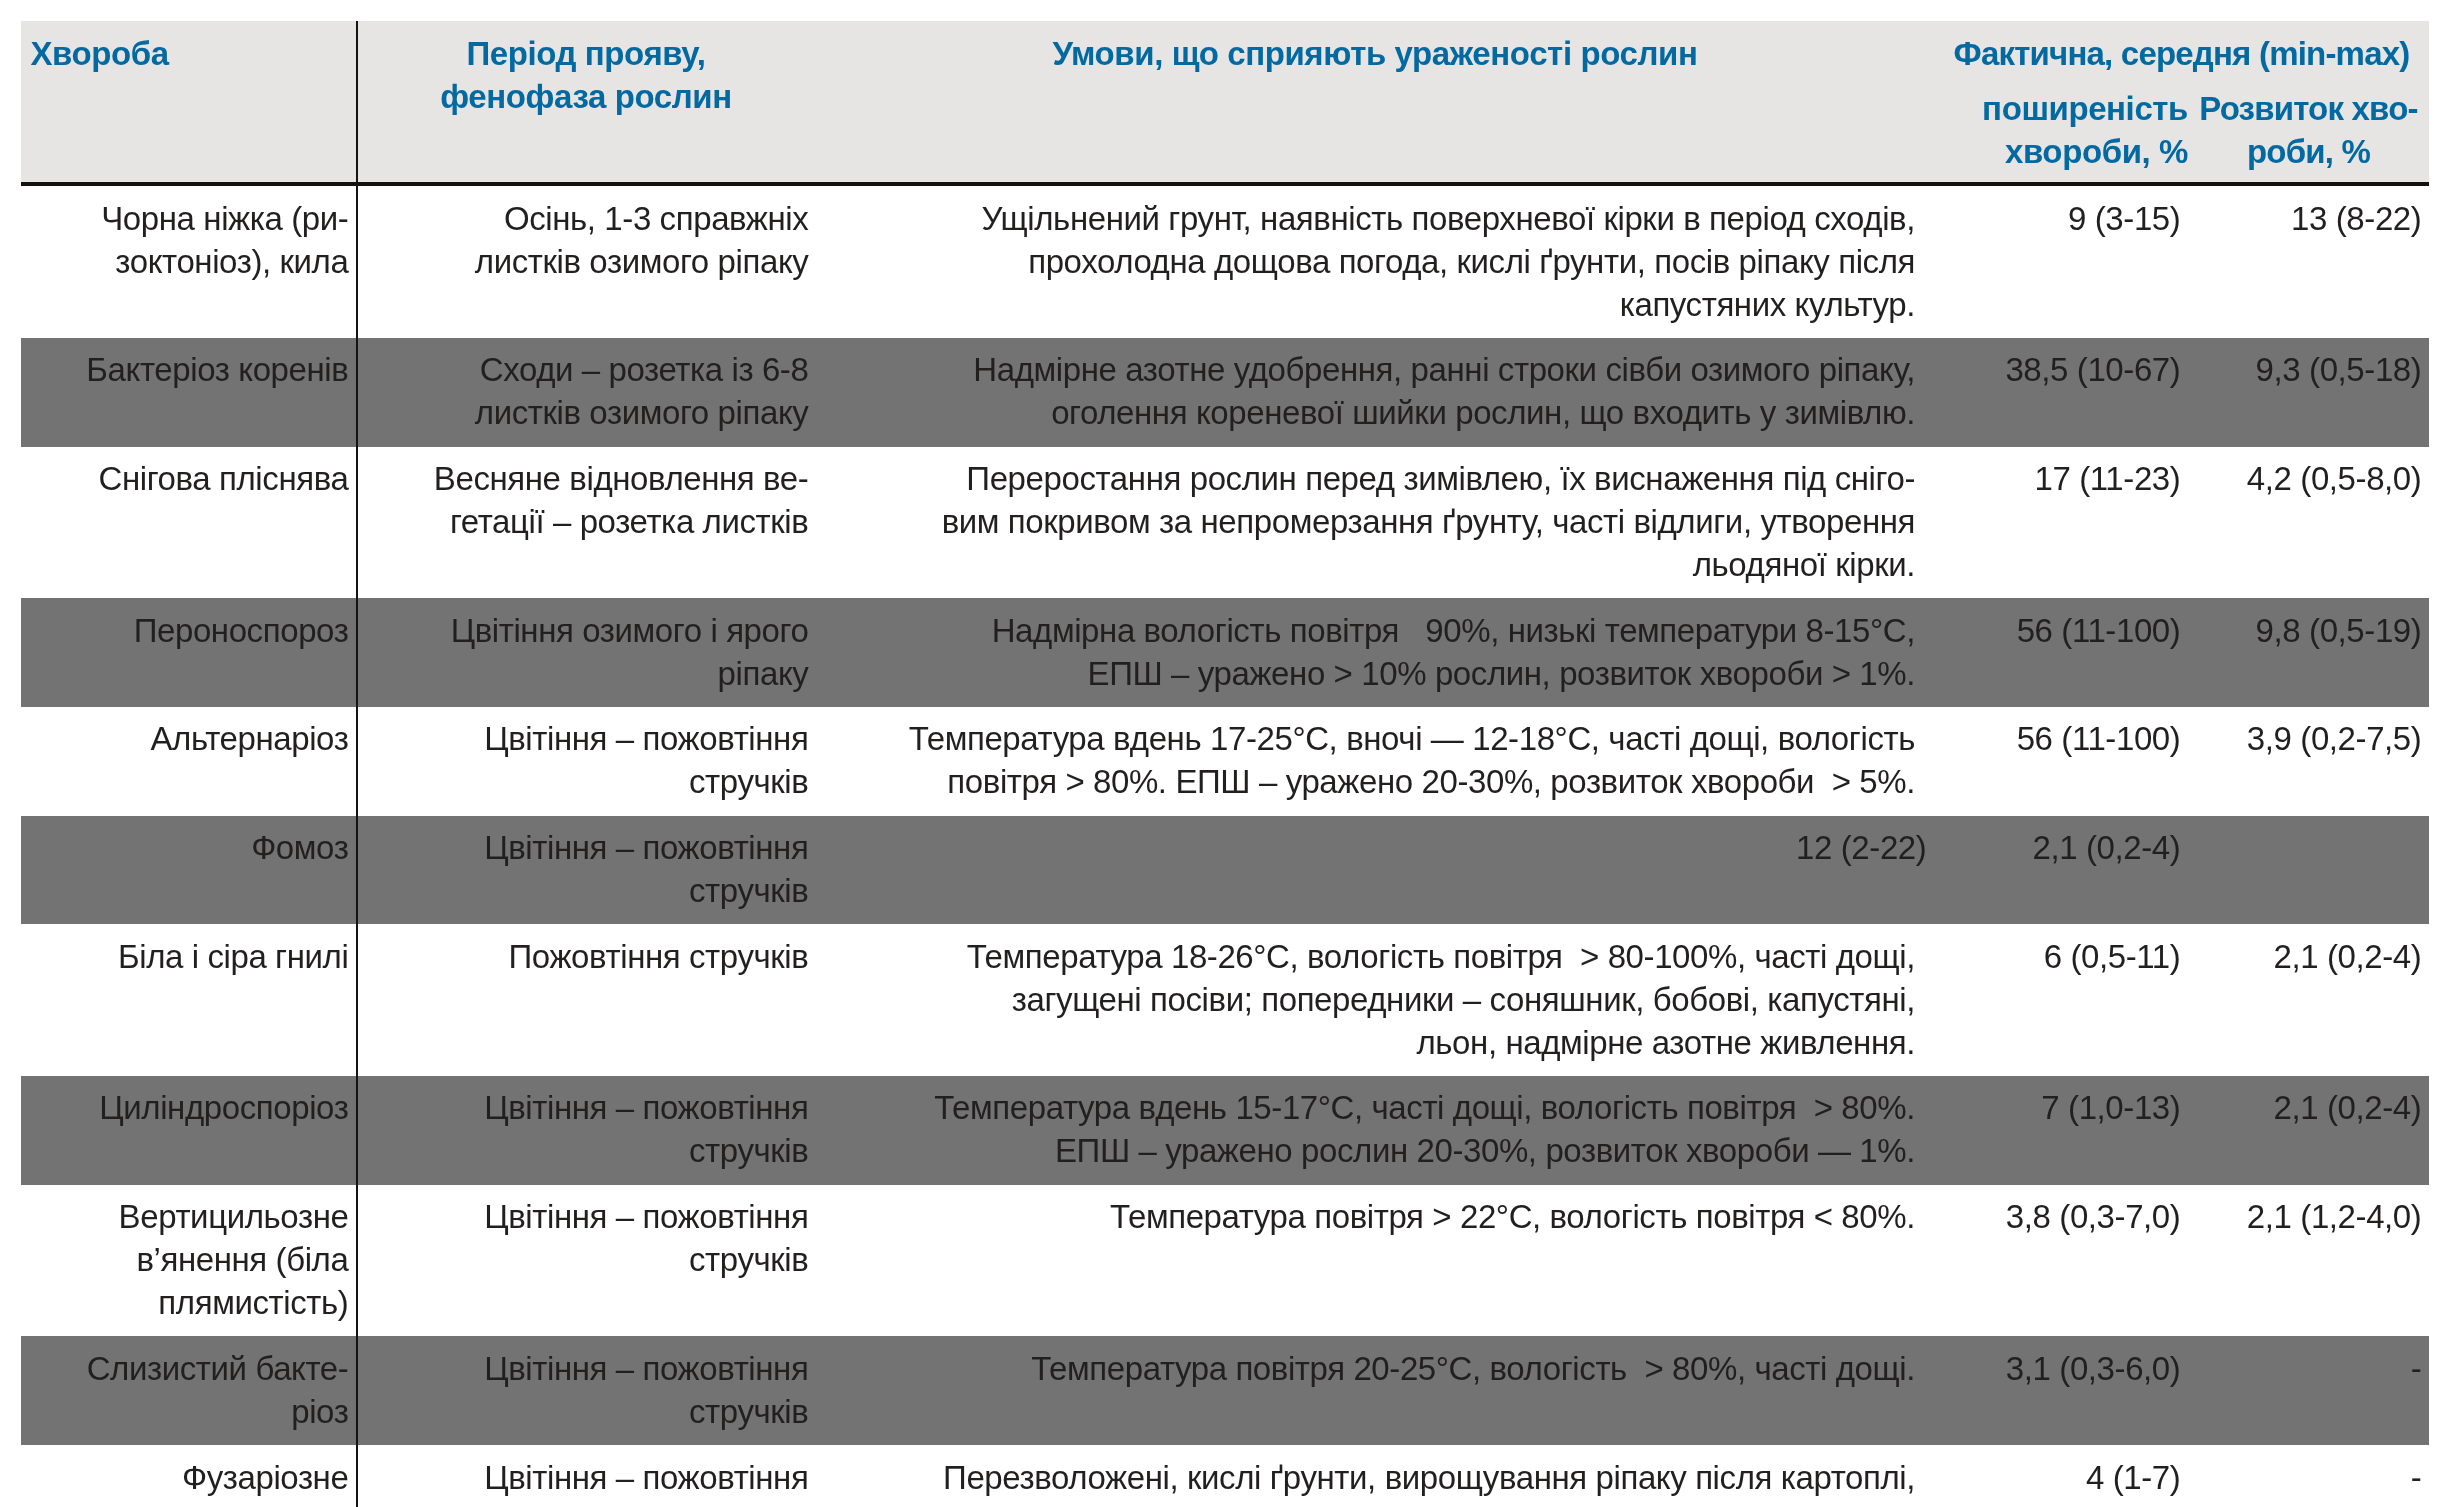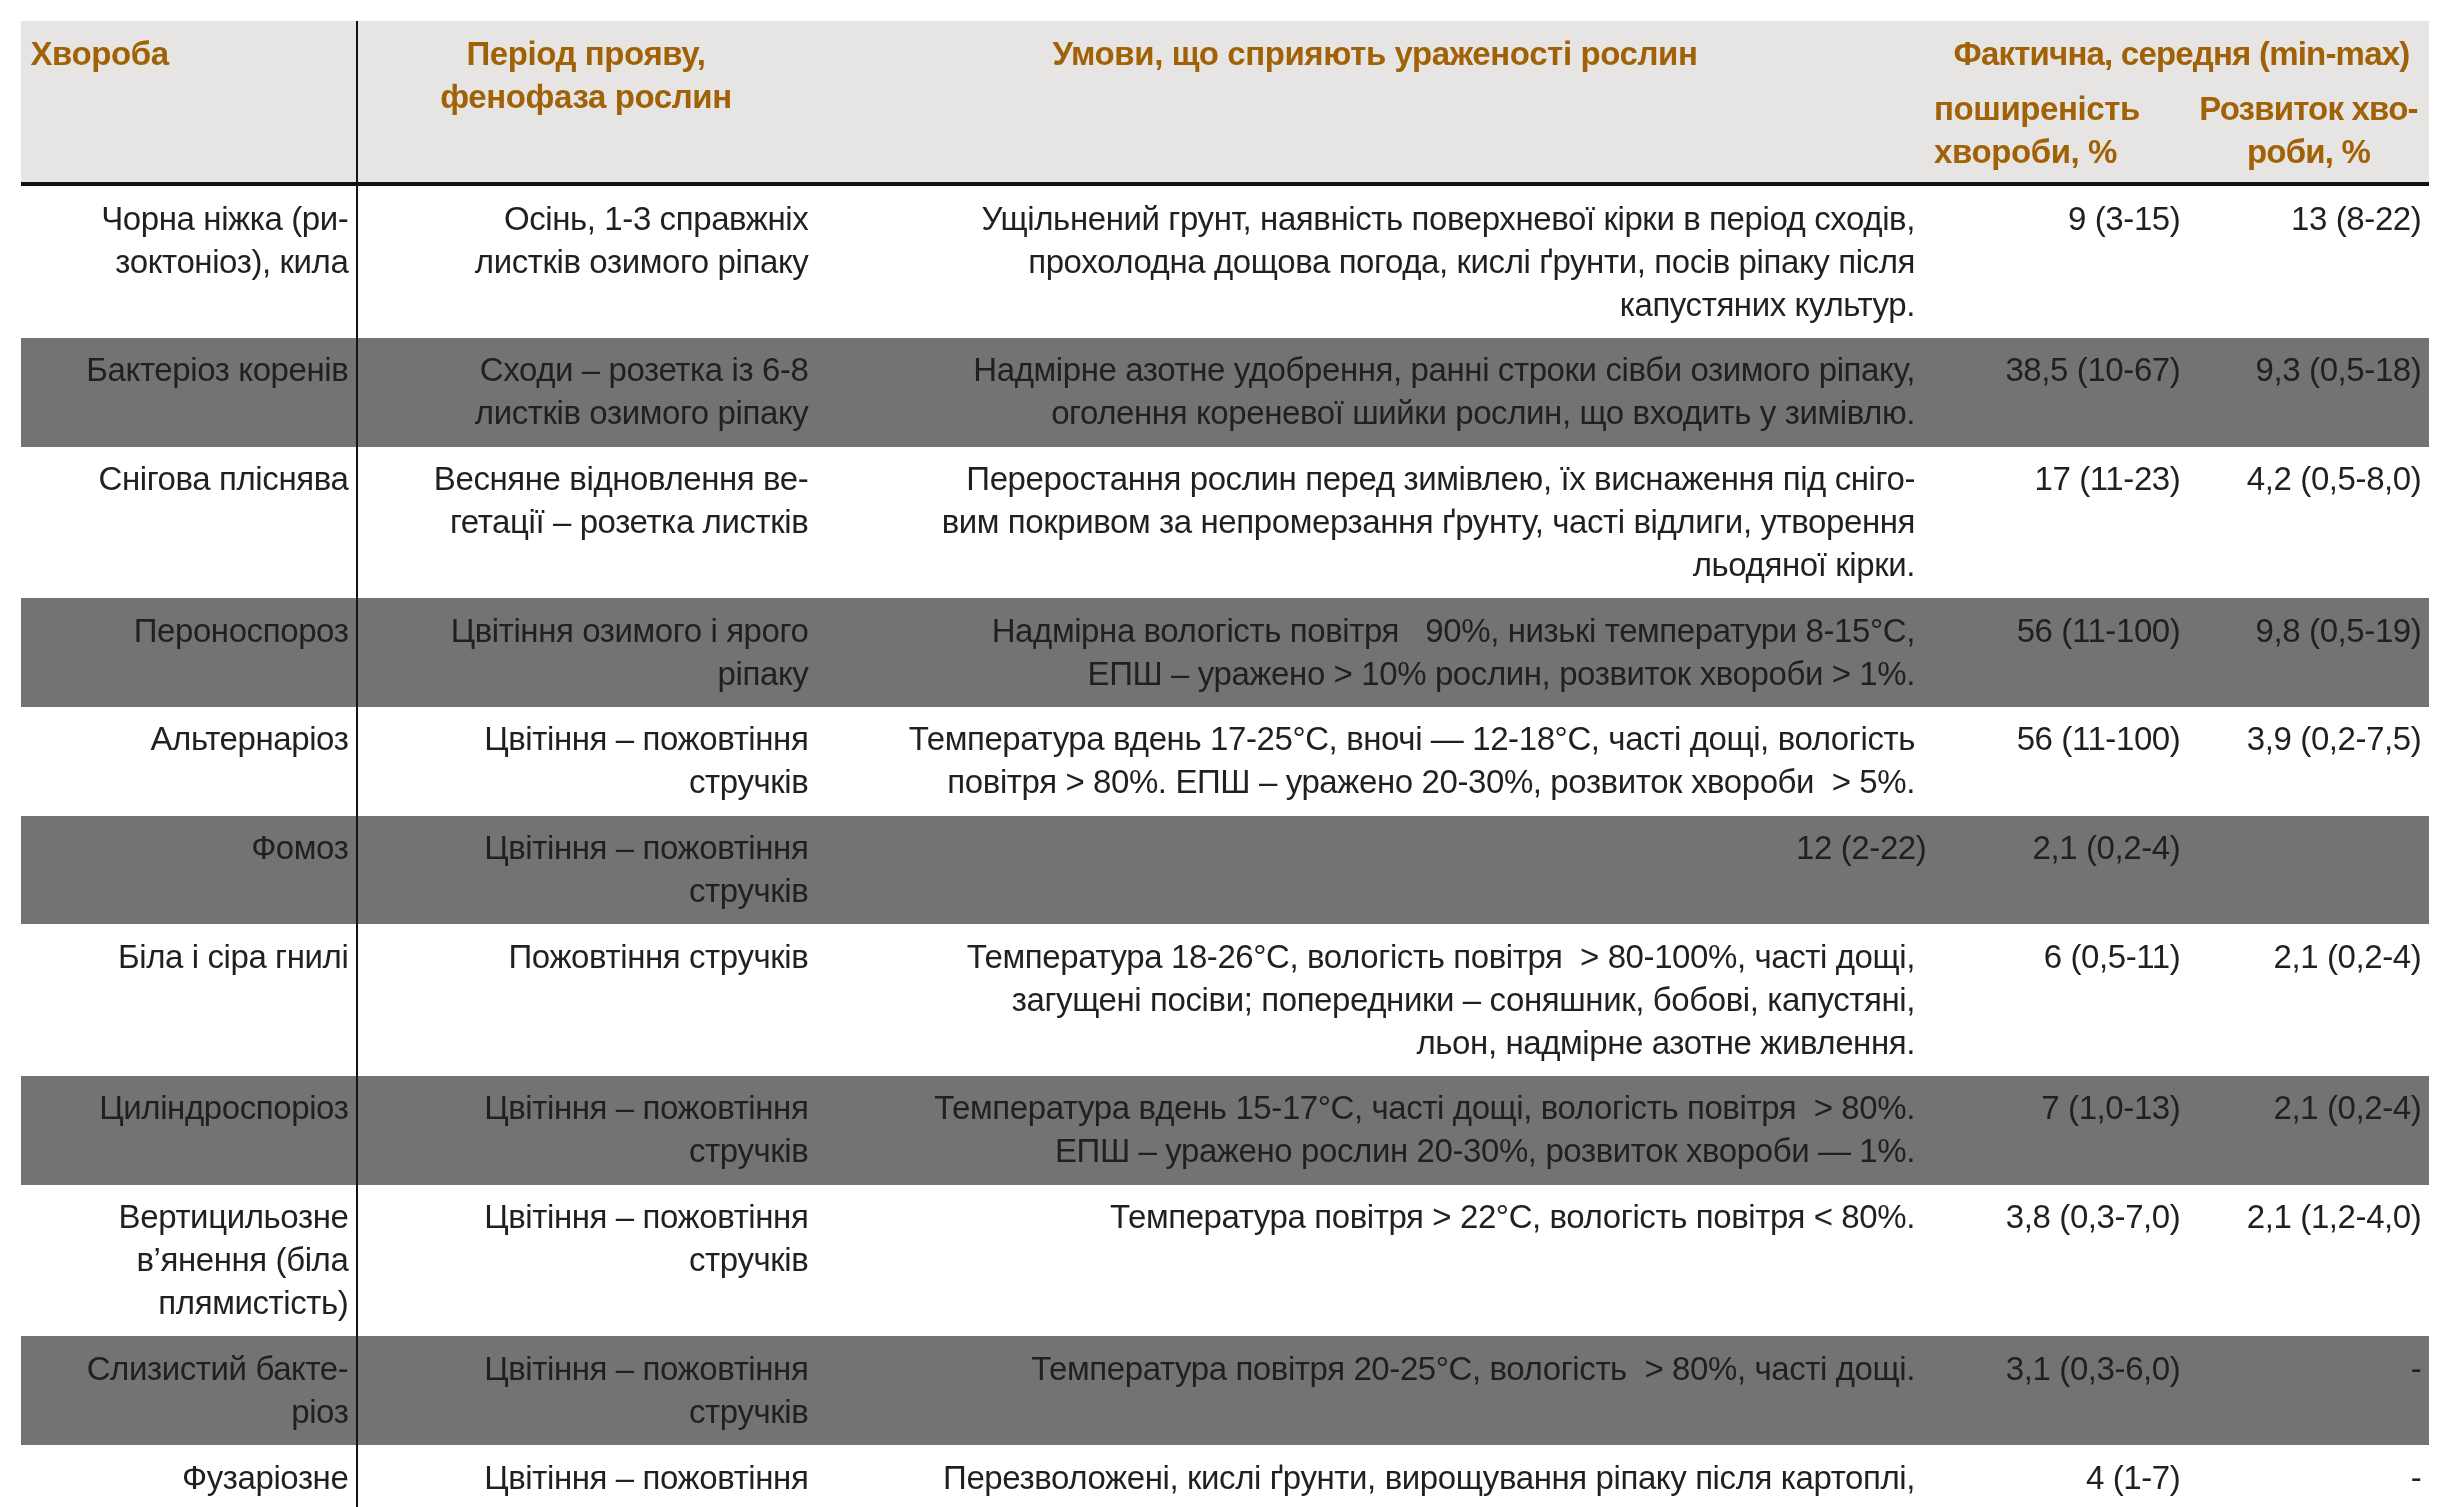--- a/index.html
+++ b/index.html
@@ -35,28 +35,28 @@
     grid-template-columns: 335px 460px 1118px 254px 241px;
     grid-auto-rows: min-content;
     row-gap: 11.4px;
     background: #e6e5e3;
     border-bottom: 4.7px solid #121010;
     box-sizing: border-box;
     min-height: 162px;
     padding-top: 11.4px;
     padding-bottom: 9.5px;
     font-weight: bold;
-    color: #a16207;
+    color: #0369a1;
   }
   .th { white-space: pre-wrap; }
   .th-disease     { grid-column: 1; grid-row: 1 / span 2; padding-left: 9.5px; }
   .th-period      { grid-column: 2; grid-row: 1 / span 2; text-align: center; }
   .th-conditions  { grid-column: 3; grid-row: 1 / span 2; text-align: center; }
   .th-group       { grid-column: 4 / span 2; grid-row: 1; text-align: center; letter-spacing: -0.8px; }
-  .th-prevalence  { grid-column: 4; grid-row: 2; text-align: left; }
+  .th-prevalence  { grid-column: 4; grid-row: 2; text-align: right; }
   .th-development { grid-column: 5; grid-row: 2; text-align: center; letter-spacing: -0.8px; }
   .row {
     display: grid;
     grid-template-columns: 335px 460px 1118px 254px 241px;
     text-align: right;
   }
   .row--shaded { background: #737373; }
   .td {
     white-space: pre-wrap;
     box-sizing: border-box;

